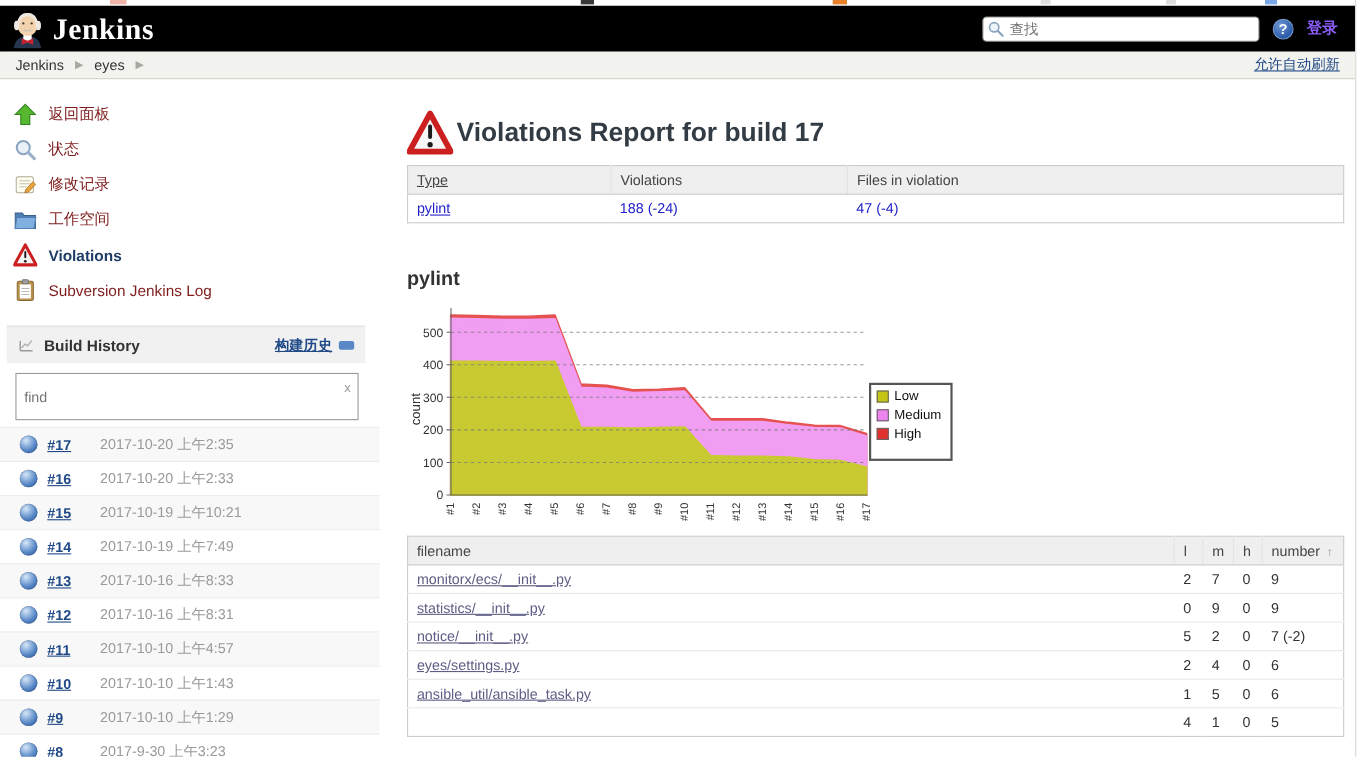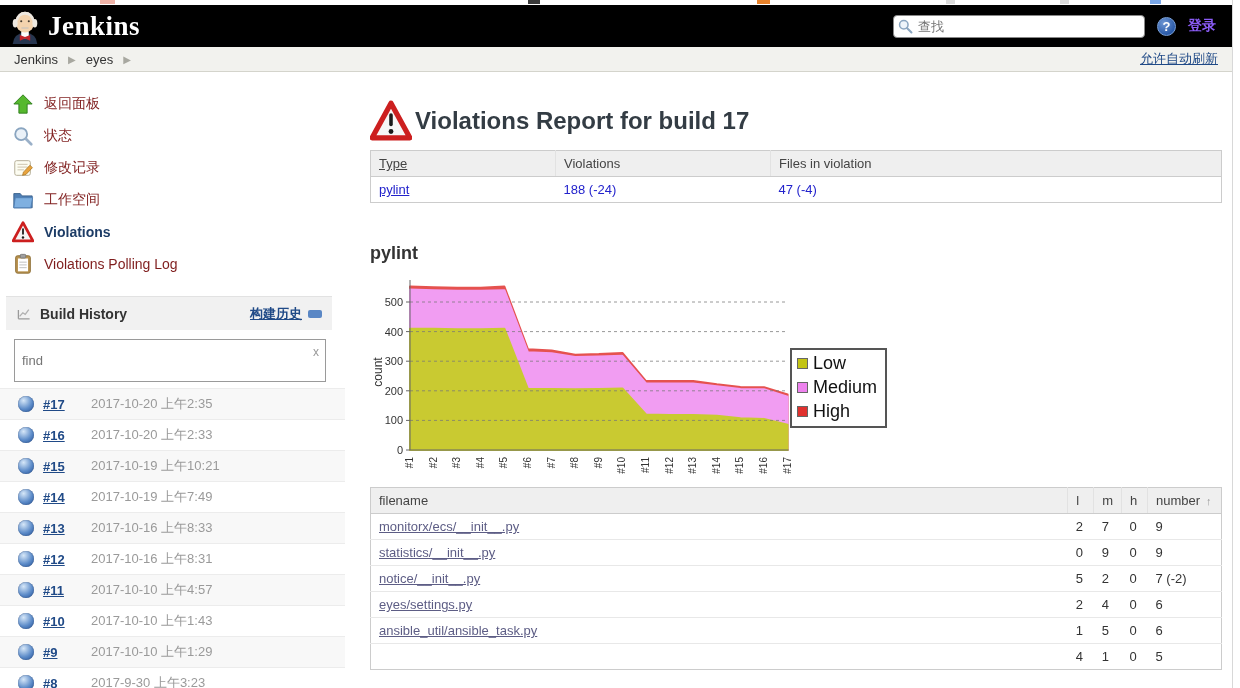--- a/index.html
+++ b/index.html
@@ -87,22 +87,22 @@
   table.pane td { padding:5px 8px; border-top:1px solid #e8e8e8; color:#333; }
   .summary-table { margin-bottom:40px; }
   .summary-table th:nth-child(1){ width:185px;text-decoration:underline; } .summary-table th:nth-child(2){ width:215px; }
   a.blue-num { color:#2222cc; text-decoration:none; }
   a.ul { text-decoration:underline; cursor:pointer; }
 
   h2.section-title { font-size:18px; font-weight:bold; color:#333; margin-bottom:8px; }
 
   .chart-wrap { position:relative; width:852px; height:205px; margin-bottom:10px; }
   .legend-box { position:absolute; left:420px; top:76px; background:#fff;
-    border:2px solid #555; padding:3px 8px 4px 5px; display:flex; flex-direction:column;
-    gap:3px; font-size:18px; color:#111; }
+    border:2px solid #555; padding:3px 8px 16px 5px; display:flex; flex-direction:column;
+    gap:3px; font-size:12px; color:#111; }
   .legend-item { display:flex; align-items:center; gap:5px; }
   .sw { width:11px; height:11px; border:1px solid #666; display:inline-block; flex:none; }
   .sw-low { background:#c3c414; } .sw-med { background:#ee82ee; } .sw-high { background:#e0312e; }
 
   .files-table th.c { width:26px; } .files-table th.num { width:74px; }
   .files-table a.file { color:#5d5d85; text-decoration:underline; cursor:pointer; }
   .files-table td.v { color:#333; }
   td.num-blue { color:#2222cc; }
   .sort-arrow { color:#999; margin-left:6px; font-size:11px; }
 </style>
@@ -200,21 +200,21 @@
     </div>
     <div class="task">
       <svg width="22" height="22" viewBox="0 0 24 24">
         <rect x="4" y="3" width="16" height="19" rx="2" fill="#b8924f" stroke="#8a6a30"></rect>
         <rect x="6.5" y="6" width="11" height="14" fill="#fff"></rect>
         <rect x="9" y="1.5" width="6" height="4" rx="1" fill="#a0a0a0" stroke="#777"></rect>
         <line x1="8" y1="10" x2="16" y2="10" stroke="#bbb"></line>
           <line x1="8" y1="13" x2="16" y2="13" stroke="#bbb"></line>
         <line x1="8" y1="16" x2="16" y2="16" stroke="#bbb"></line>
       </svg>
-      <span class="lbl">Violations Polling Log</span>
+      <span class="lbl">Subversion Jenkins Log</span>
     </div>
 
     <div class="bh-panel">
       <div class="bh-header">
         <svg width="16" height="16" viewBox="0 0 20 20">
           <path d="M3 16 V5 M3 16 H17" stroke="#9a9a9a" stroke-width="1.6" fill="none"></path>
           <path d="M4.5 13 L8.5 8.5 L11.5 10.5 L16 4.5" stroke="#b0b0b0" stroke-width="1.6" fill="none"></path>
         </svg>
         <span class="bh-title">Build History</span>
         <span class="bh-right">

